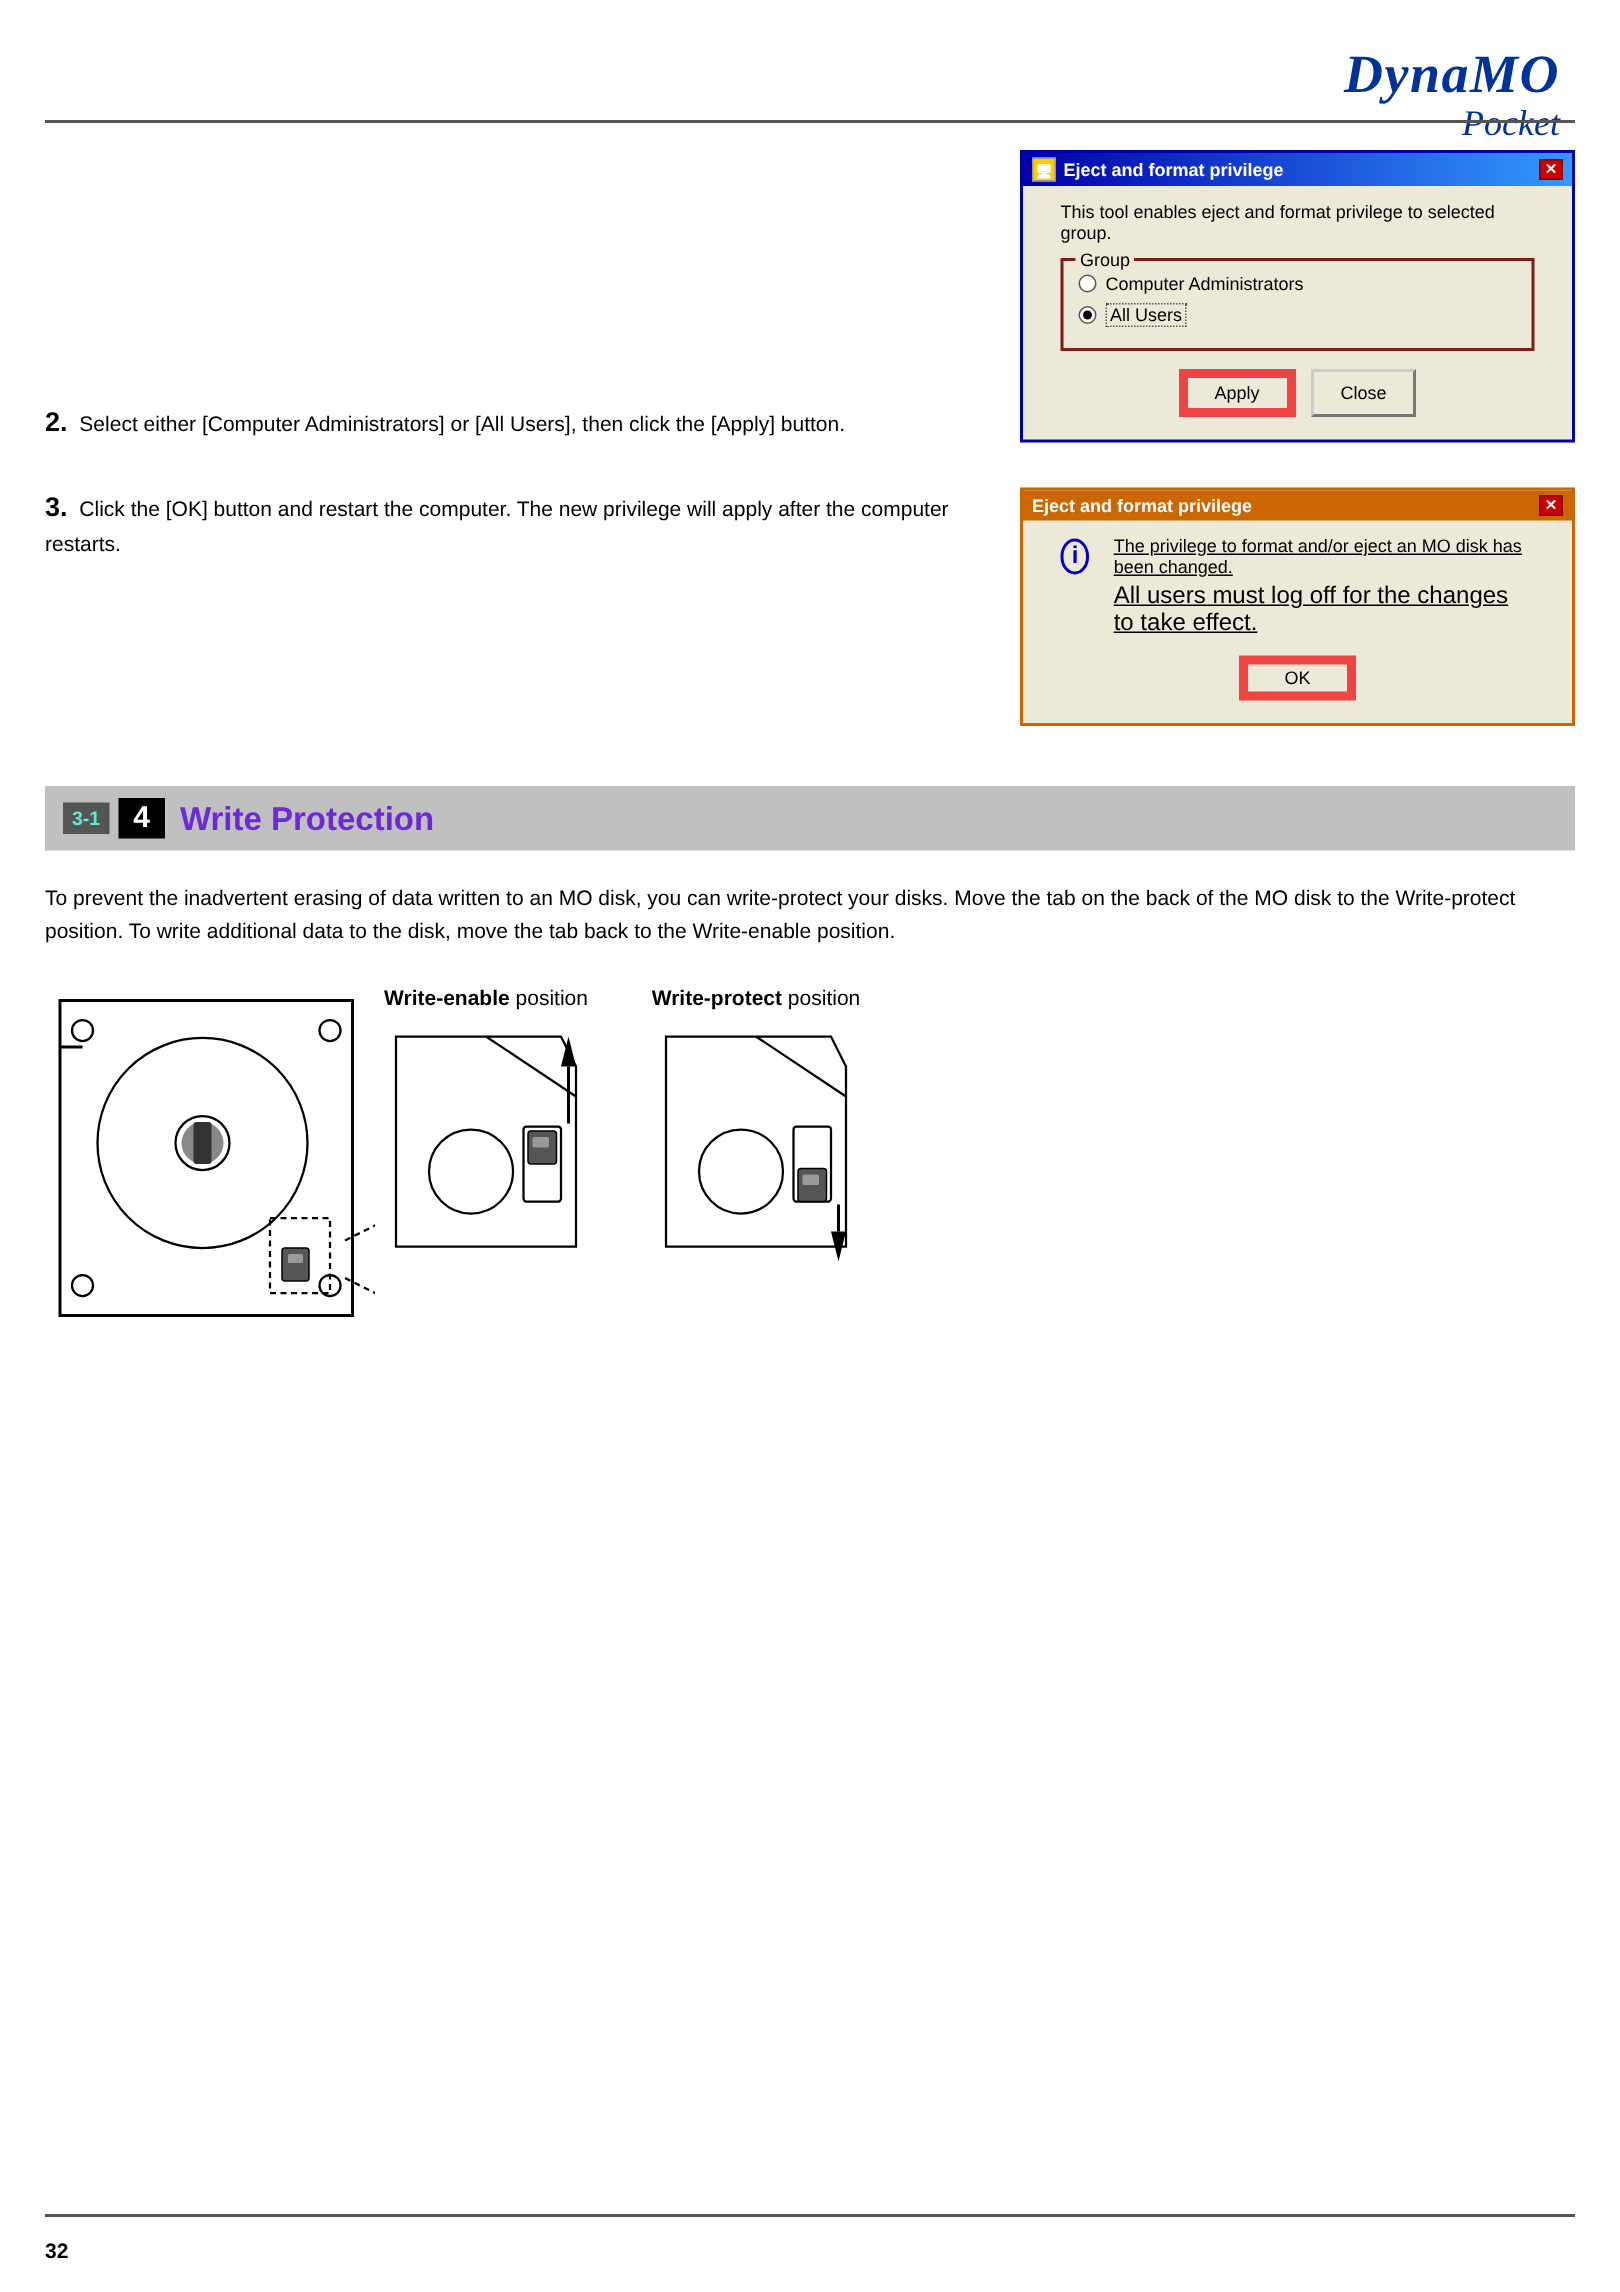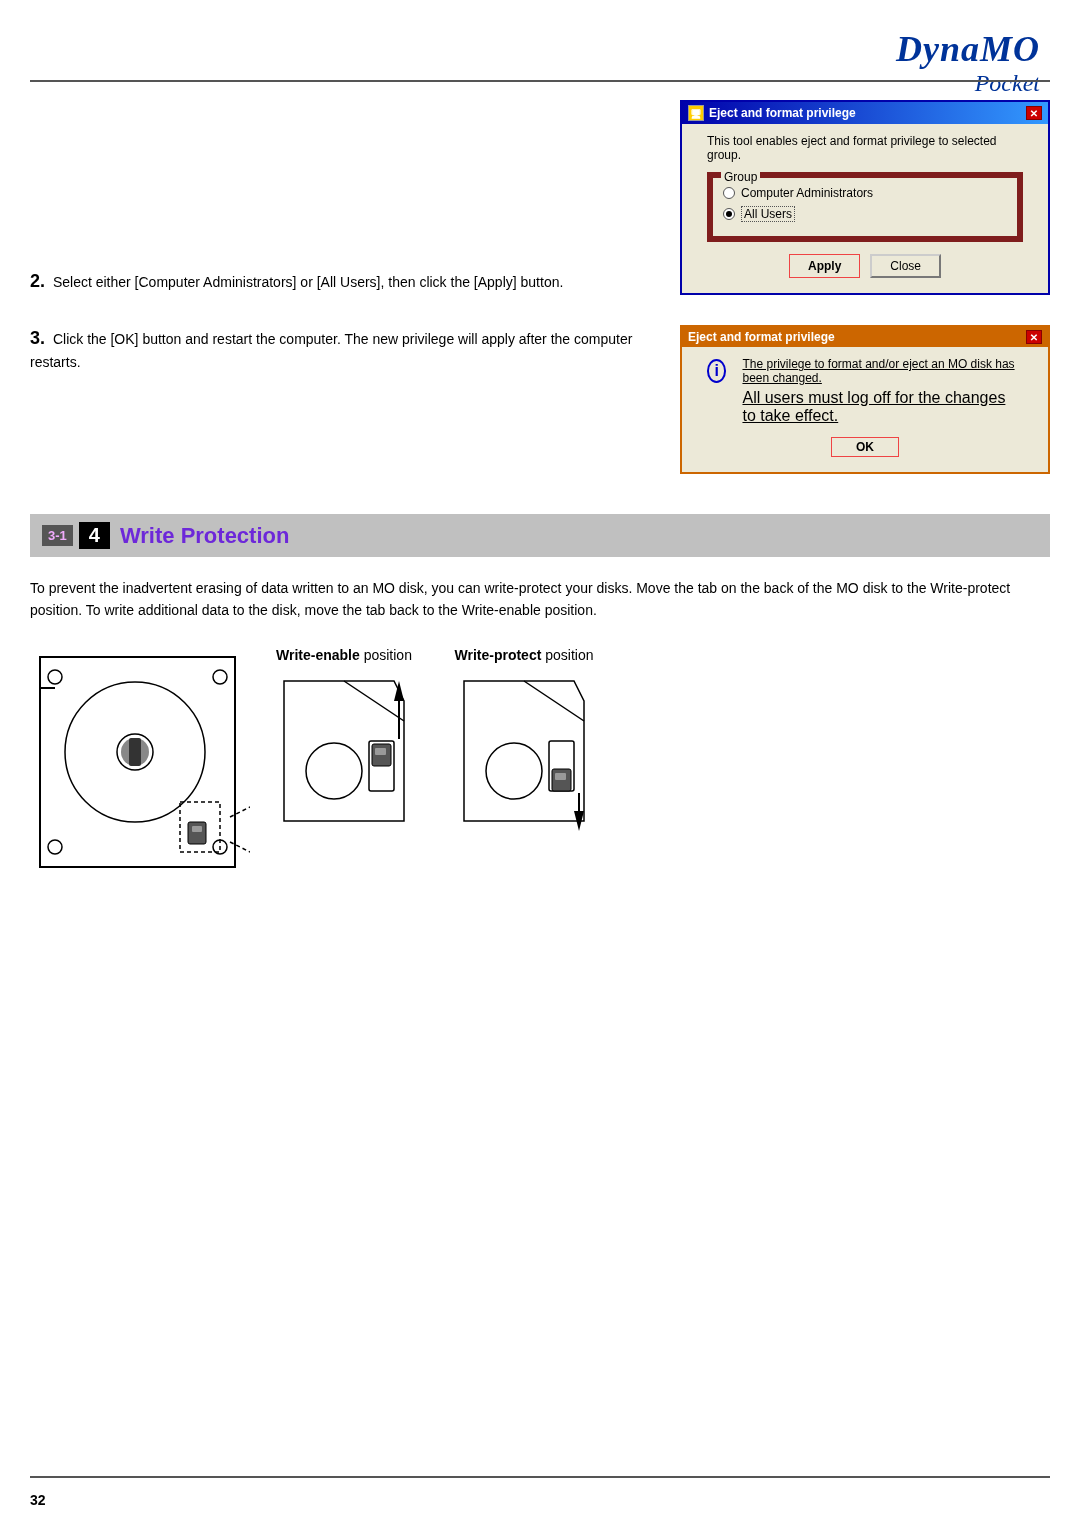--- a/index.html
+++ b/index.html
@@ -129,21 +129,21 @@
       padding: 10px 25px;
     }
 
     .win-dialog-body p {
       font-size: 12px;
       margin-bottom: 10px;
       color: #000;
     }
 
     .win-group-box {
-      border: 6px solid #7f1d1d;
+      border: 2px solid #7f1d1d;
       padding: 8px 10px;
       margin-bottom: 12px;
       position: relative;
     }
     .win-group-label {
       position: absolute;
       top: -8px;
       left: 8px;
       background: #ece9d8;
       padding: 0 3px;
@@ -192,22 +192,22 @@
     .win-btn {
       background: #ece9d8;
       border: 2px outset #ccc;
       padding: 3px 18px;
       font-size: 12px;
       cursor: pointer;
       min-width: 70px;
       text-align: center;
     }
     .win-btn-apply {
-      border: 1px solid #ef4444;
-      font-weight: bold;
+      border: 6px solid #ef4444;
+      font-weight: normal;
     }
 
     
     .step3-section {
       display: flex;
       gap: 30px;
       margin-bottom: 40px;
       align-items: flex-start;
     }
 
@@ -248,21 +248,21 @@
     
     .write-protection-header {
       background: #c0c0c0;
       display: flex;
       align-items: center;
       padding: 8px 12px;
       margin-bottom: 20px;
     }
     .wp-badge-outer {
       background: #555;
-      color: #f0abfc;
+      color: #5eead4;
       font-size: 13px;
       font-weight: bold;
       padding: 3px 6px;
       margin-right: 6px;
     }
     .wp-badge-inner {
       background: #000;
       color: #fff;
       font-size: 20px;
       font-weight: bold;
@@ -279,21 +279,21 @@
       font-size: 14px;
       line-height: 1.6;
       margin-bottom: 25px;
       color: #000;
     }
 
     
     .disk-illustrations {
       display: flex;
       align-items: flex-start;
-      gap: 24px;
+      gap: 4px;
       margin-bottom: 30px;
     }
 
     .disk-main {
       flex-shrink: 0;
     }
 
     .disk-positions {
       display: flex;
       gap: 40px;

